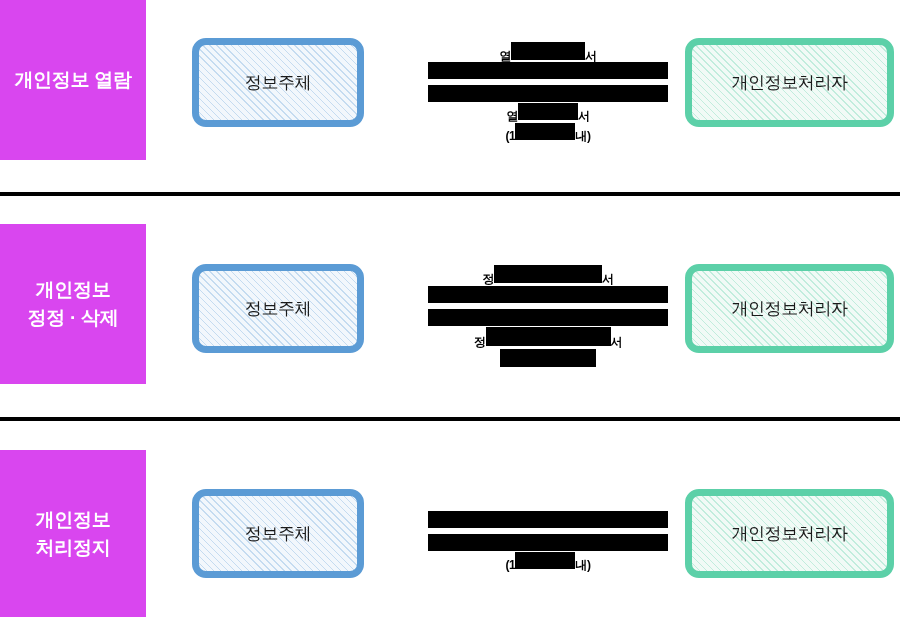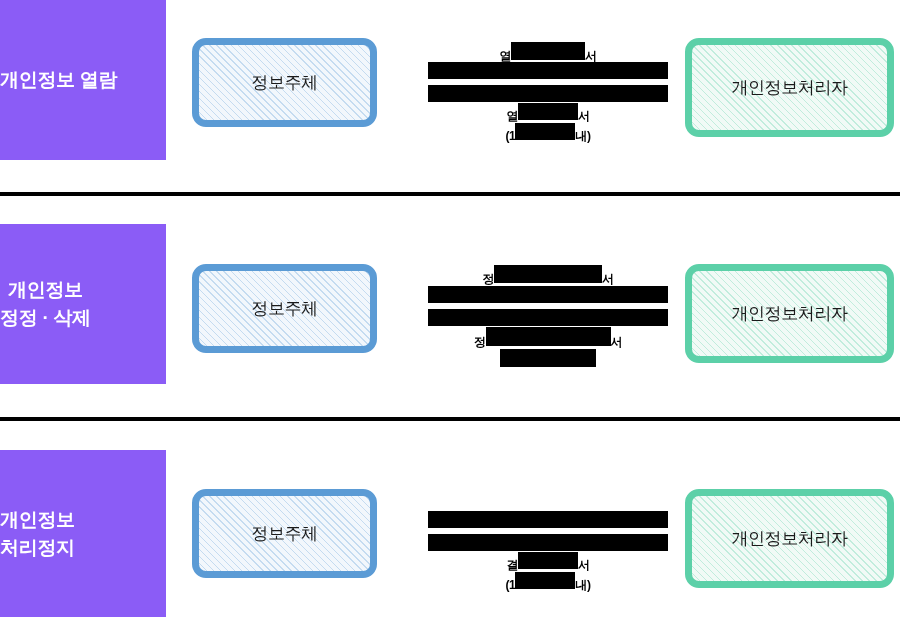--- a/index.html
+++ b/index.html
@@ -28,24 +28,25 @@
     width: 900px;
   }
   .section-1 { top: 0px;   height: 194px; }
   .section-2 { top: 194px; height: 225px; }
   .section-3 { top: 419px; height: 198px; }
 
   
   .cat-panel {
     position: absolute;
     left: 0;
-    width: 166px;
-    background: #8b5cf6;
+    width: 146px;
+    background: #d946ef;
     display: flex;
     align-items: center;
+    justify-content: center;
     text-align: center;
     box-sizing: border-box;
   }
   .section-1 .cat-panel { top: 0px;  height: 160px; }
   .section-2 .cat-panel { top: 30px; height: 160px; }
   .section-3 .cat-panel { top: 31px; height: 167px; }
 
   .cat-label {
     color: #ffffff;
     font-size: 19px;
@@ -68,37 +69,37 @@
     font-size: 17px;
     font-weight: 400;
     color: #1a1a1a;
     letter-spacing: -0.4px;
     position: relative;
     z-index: 2;
   }
 
   .actor-subject {
     left: 192px;
-    width: 185px;
+    width: 172px;
     height: 89px;
     border: 7px solid #5b9bd5;
     background-color: #f2f7fc;
     background-image: repeating-linear-gradient(
       45deg,
       rgba(91,155,213,0.30) 0px,
       rgba(91,155,213,0.30) 1px,
       rgba(255,255,255,0) 1px,
       rgba(255,255,255,0) 5px
     );
   }
 
   .actor-controller {
     left: 685px;
     width: 209px;
-    height: 99px;
+    height: 89px;
     border: 7px solid #5cd0a8;
     background-color: #f1faf6;
     background-image: repeating-linear-gradient(
       45deg,
       rgba(92,208,168,0.32) 0px,
       rgba(92,208,168,0.32) 1px,
       rgba(255,255,255,0) 1px,
       rgba(255,255,255,0) 5px
     );
   }
@@ -242,21 +243,20 @@
 
     <div class="actor actor-subject">
       <span class="actor-label">정보주체</span>
     </div>
 
     <div class="flow-bar flow-bar-top"></div>
     <div class="flow-bar flow-bar-bottom"></div>
 
 
     <div class="flow-label label-below">
-      <div><span>결</span><span class="redact rd-c"></span><span>서</span></div>
       <div><span>(1</span><span class="redact rd-c"></span><span>내)</span></div>
     </div>
 
     <div class="actor actor-controller">
       <span class="actor-label">개인정보처리자</span>
     </div>
   </div>
 
 </div>
 

